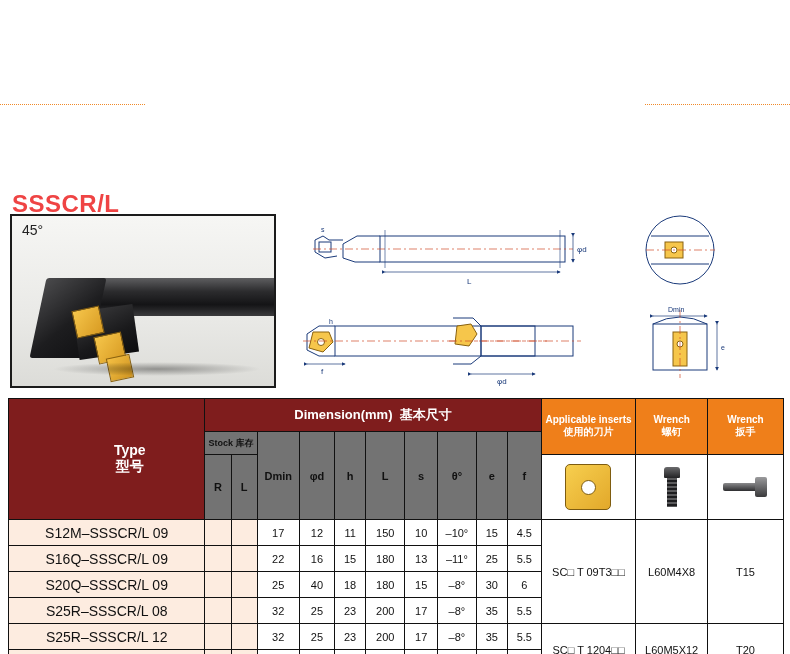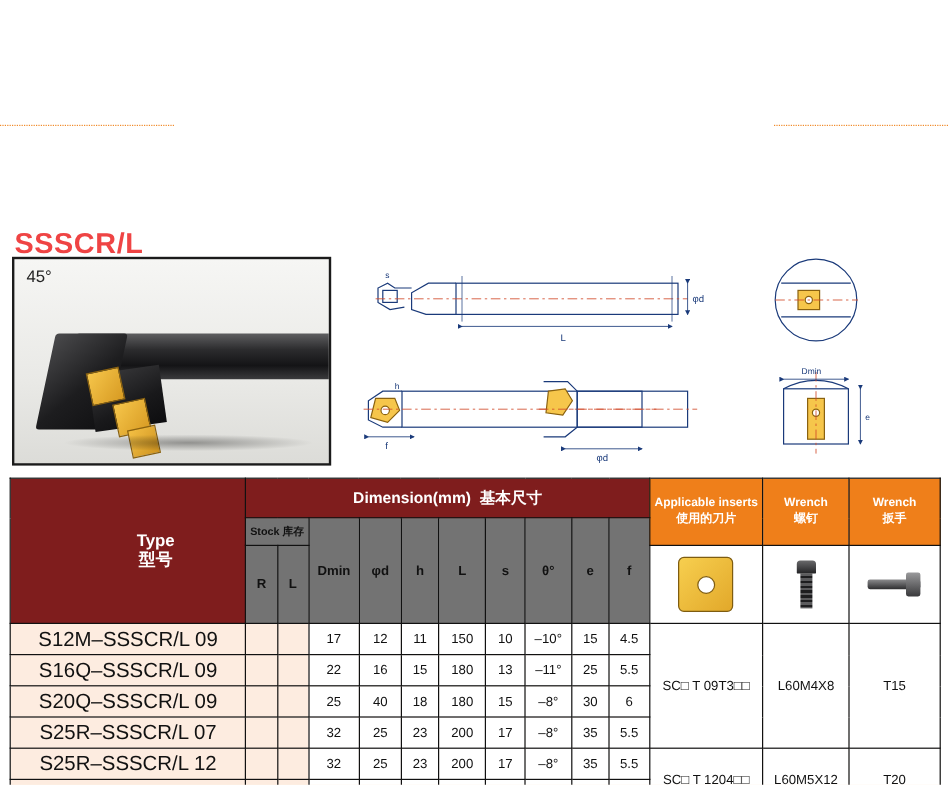--- a/index.html
+++ b/index.html
@@ -112,21 +112,21 @@
   }
   .hdr-orange-sm{
     background:#ef7f1a;color:#ffffff;font-weight:bold;font-size:10px;
   }
   .hdr-white{
     background:#737373;color:#111;font-weight:bold;font-size:11px;
   }
   .row-a{background:#fdece0;}
   .row-b{background:#ffffff;}
   .rowlabel{
-    text-align:left;padding-left:10px;font-size:17px;color:#111;
+    text-align:left;padding-left:10px;font-size:14px;color:#111;
   }
   .tall{height:26px;}
   .pic-cell{background:#ffffff;height:62px;}
   .insert-ico{
     width:44px;height:44px;margin:0 auto;
     background:linear-gradient(135deg,#f7cf4f 0%,#e2a82a 100%);
     border:1px solid #7e5c10;border-radius:5px;position:relative;
   }
   .insert-ico:after{
     content:"";position:absolute;left:50%;top:50%;
@@ -353,21 +353,21 @@
     <td class="row-b">40</td>
     <td class="row-b">18</td>
     <td class="row-b">180</td>
     <td class="row-b">15</td>
     <td class="row-b">–8°</td>
     <td class="row-b">30</td>
     <td class="row-b">6</td>
   </tr>
 
   <tr class="row-a tall">
-    <td class="rowlabel row-a">S25R–SSSCR/L 07</td>
+    <td class="rowlabel row-a">S25R–SSSCR/L 08</td>
     <td class="row-a"></td>
     <td class="row-a"></td>
     <td class="row-b">32</td>
     <td class="row-b">25</td>
     <td class="row-b">23</td>
     <td class="row-b">200</td>
     <td class="row-b">17</td>
     <td class="row-b">–8°</td>
     <td class="row-b">35</td>
     <td class="row-b">5.5</td>

